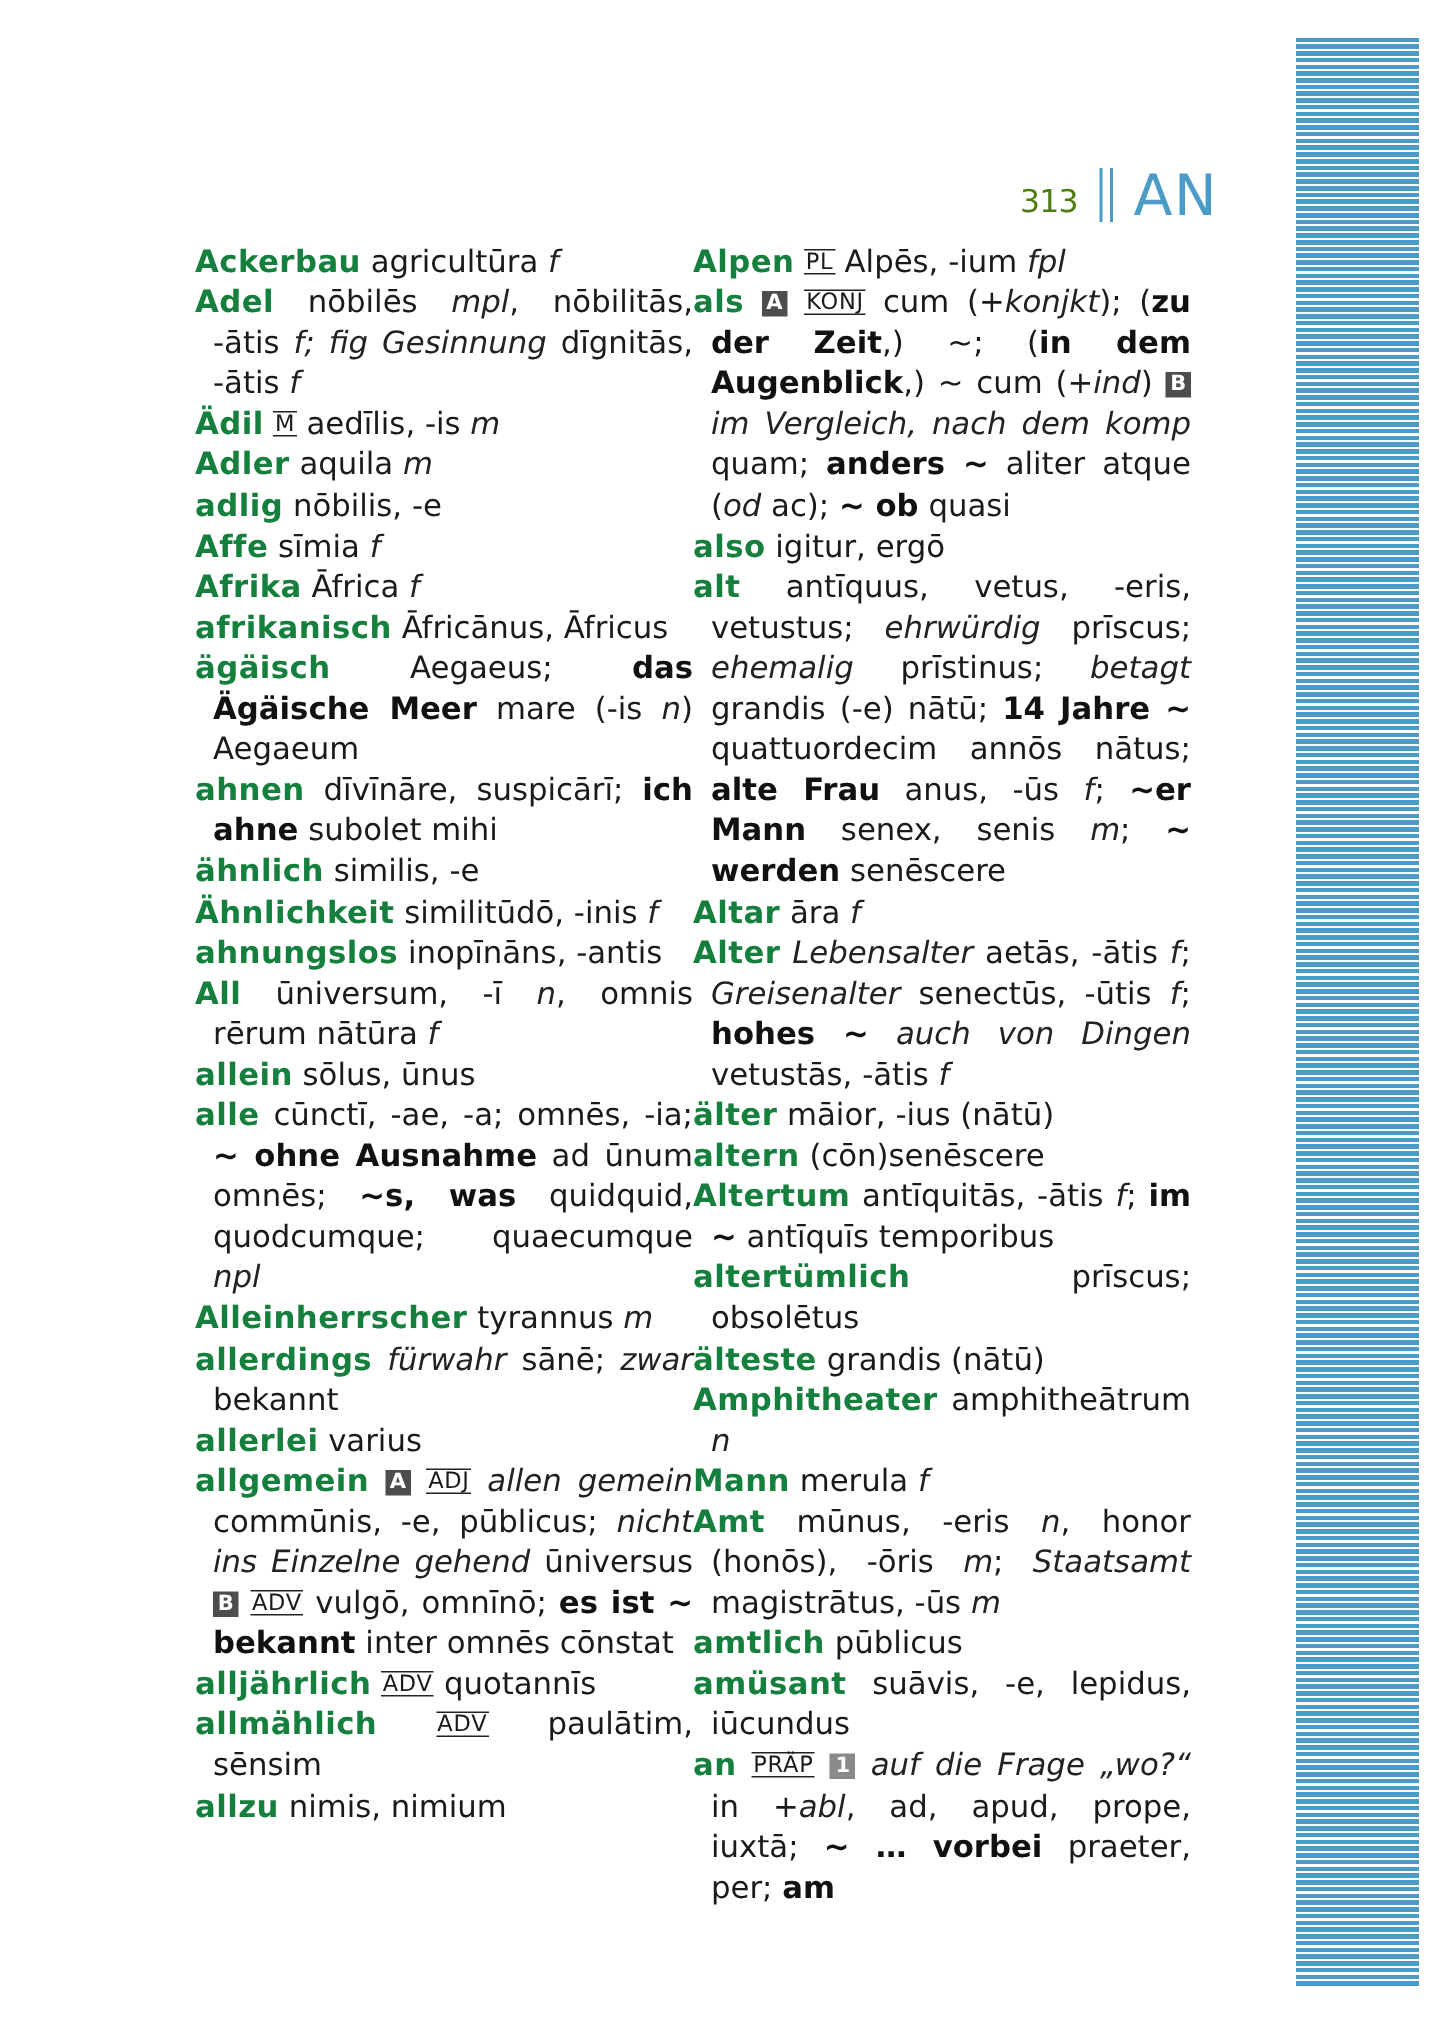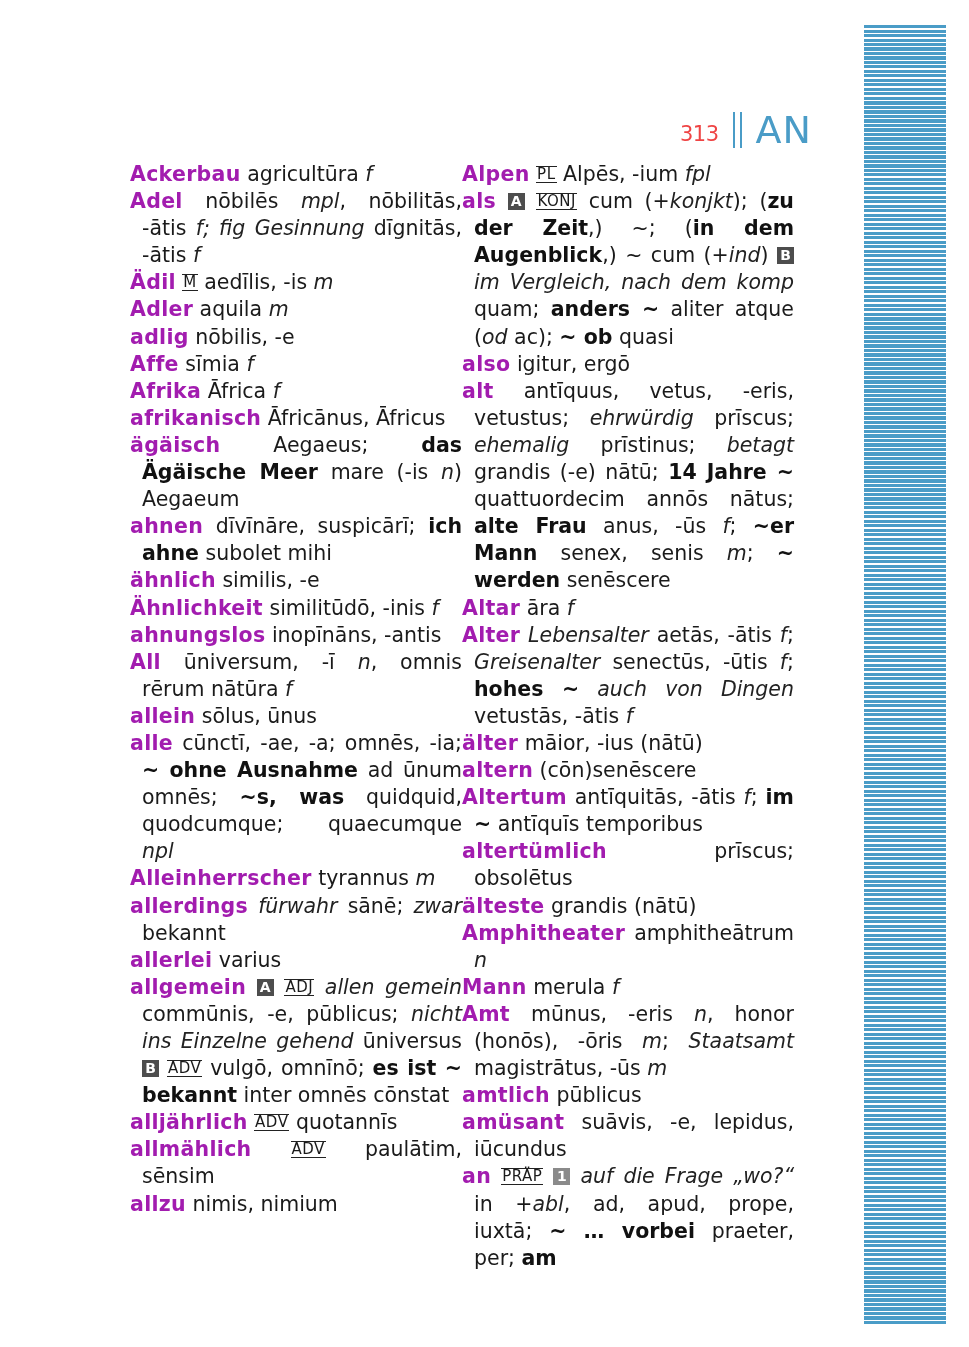--- a/index.html
+++ b/index.html
@@ -7,29 +7,29 @@
     width: 969px; height: 1347px; background: #ffffff; position: relative; overflow: hidden;
     font-family: "DejaVu Sans", "Liberation Sans", sans-serif; color: #1a1a1a;
   }
   .thumb-tab {
     position: absolute; left: 864px; top: 25px; width: 82px; height: 1300px;
     background: repeating-linear-gradient(to bottom, #4a9cc7 0px, #4a9cc7 3px, #ffffff 3px, #ffffff 4.5px);
   }
   .header {
     position: absolute; top: 108px; left: 680px; height: 44px; display: flex; align-items: center;
   }
-  .page-number { font-size: 21px; color: #ef4444; margin-right: 14px; margin-top: 8px; letter-spacing: -0.5px; }
+  .page-number { font-size: 21px; color: #4d7c0f; margin-right: 14px; margin-top: 8px; letter-spacing: -0.5px; }
   .header-bar { display: inline-block; width: 9px; height: 36px; border-left: 2.5px solid #4a9cc7; border-right: 2.5px solid #4a9cc7; box-sizing: border-box; margin-right: 14px; }
   .section-letters { font-size: 38px; color: #4a9cc7; letter-spacing: 1px; }
 
   .column { position: absolute; top: 161px; width: 332px; font-size: 20.5px; line-height: 27.1px; text-align: justify; }
   .col-left { left: 130px; }
   .col-right { left: 462px; }
   .entry { padding-left: 12px; text-indent: -12px; margin: 0; hyphens: manual; }
-  .hw { color: #a21caf; font-weight: bold; letter-spacing: 0.3px; }
+  .hw { color: #15803d; font-weight: bold; letter-spacing: 0.3px; }
   .b { font-weight: bold; color: #111; }
   .i { font-style: italic; color: #222; }
   .gram { display: inline-block; font-size: 15px; line-height: 15px; border-top: 1.5px solid #222; border-bottom: 1.5px solid #222; padding: 0 1px; text-indent: 0; vertical-align: 2px; letter-spacing: 0.5px; }
   .badge { display: inline-block; background: #4d4d4d; color: #ffffff; font-weight: bold; font-size: 14px; line-height: 17px; width: 17px; text-align: center; text-indent: 0; vertical-align: 2px; }
   .badge.light { background: #8a8a8a; }
 </style>
 </head>
 <body>
 
 <div class="thumb-tab"></div>

